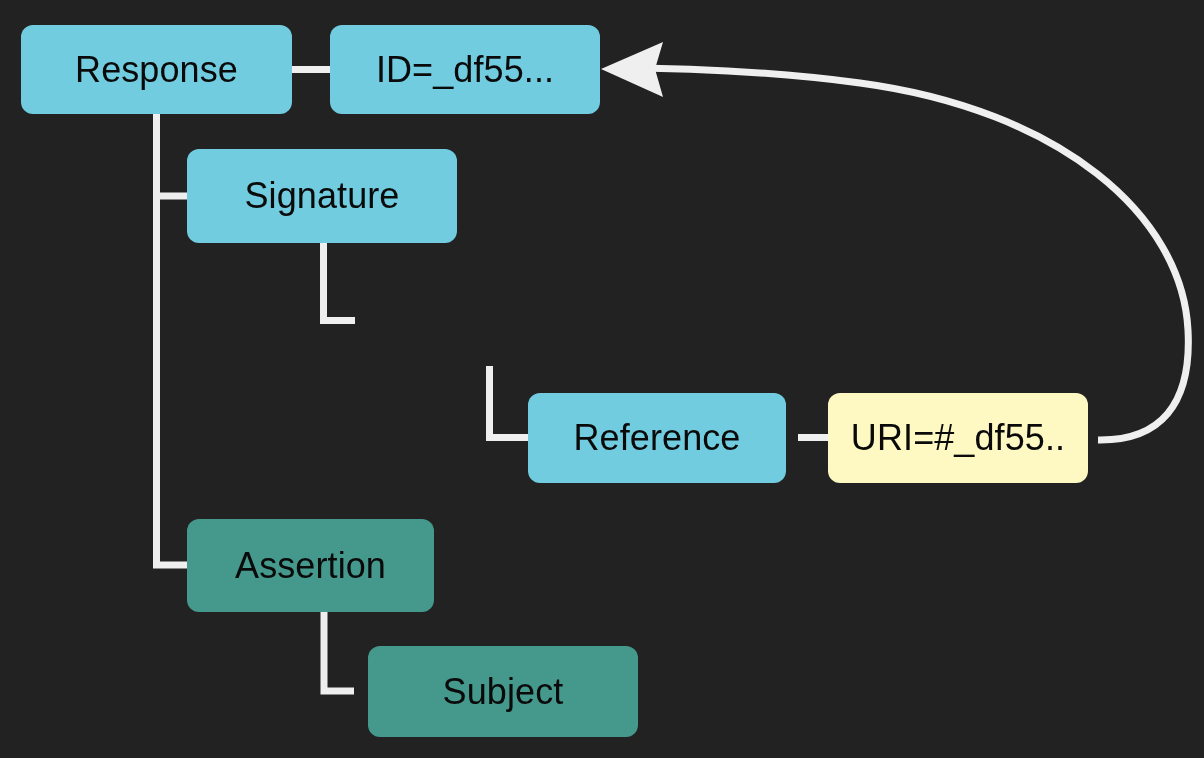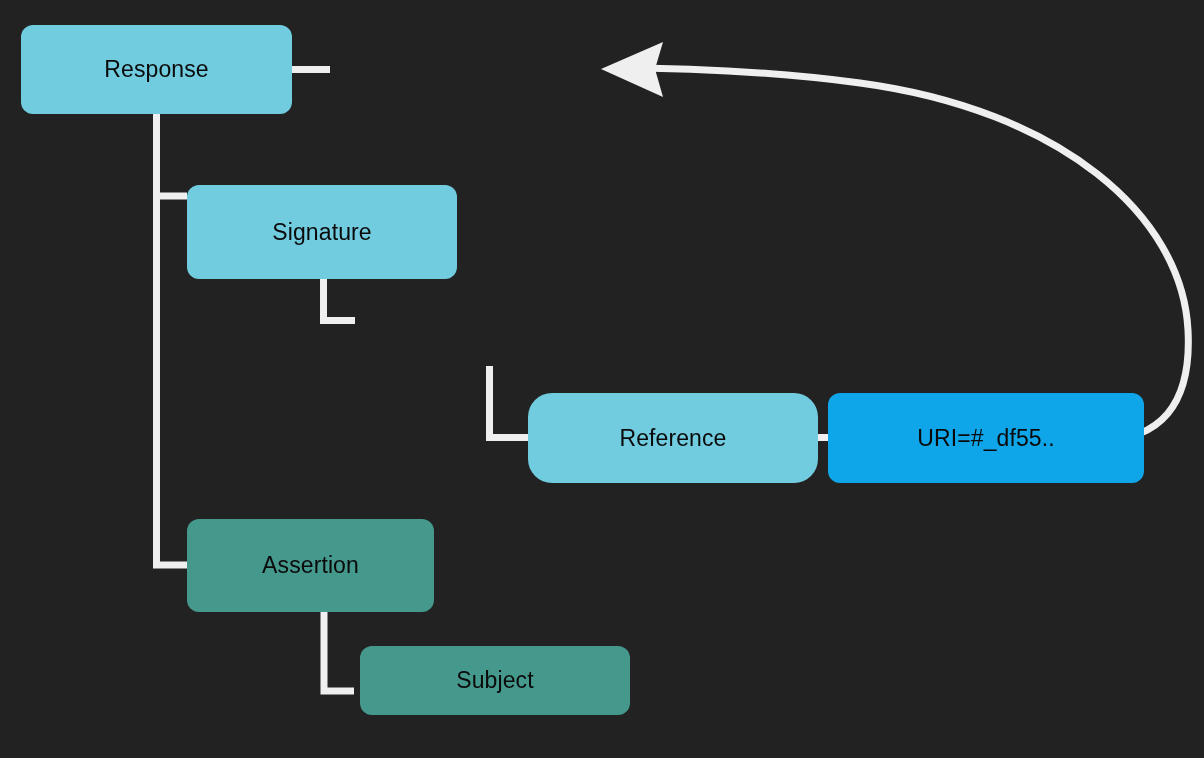--- a/index.html
+++ b/index.html
@@ -23,21 +23,21 @@
     height: 758px;
   }
   .node {
     position: absolute;
     box-sizing: border-box;
     border-radius: 12px;
     display: flex;
     align-items: center;
     justify-content: center;
     color: #0a0a0a;
-    font-size: 23px;
+    font-size: 36px;
     font-family: "Liberation Sans", sans-serif;
     font-weight: 400;
     letter-spacing: 0.1px;
     white-space: nowrap;
     user-select: none;
   }
   .node-label {
     pointer-events: none;
   }
 </style>
@@ -67,35 +67,38 @@
              C 1182 215, 1060 110, 860 83
              C 770 71, 680 68, 612 68" stroke="#EFEFEF" stroke-width="7" fill="none" stroke-linecap="butt"></path>
 
     <polygon points="601,69 663,42 655,69 663,97" fill="#EFEFEF"></polygon>
   </svg>
 
   <div class="node" style="left:21px; top:25px; width:271px; height:89px; background:#71CCE0;">
     <span class="node-label">Response</span>
   </div>
 
+  <div class="node" style="left:330px; top:25px; width:270px; height:89px; background:#71CCE0;">
+    <span class="node-label">ID=_df55...</span>
+  </div>
 
-  <div class="node" style="left:187px; top:149px; width:270px; height:94px; background:#71CCE0;margin-top:36px;">
+  <div class="node" style="left:187px; top:149px; width:270px; height:94px; background:#71CCE0;">
     <span class="node-label">Signature</span>
   </div>
 
 
-  <div class="node" style="left:528px; top:393px; width:290px; height:90px; background:#71CCE0;border-radius:24px;">
+  <div class="node" style="left:528px; top:393px; width:258px; height:90px; background:#71CCE0;">
     <span class="node-label">Reference</span>
   </div>
 
-  <div class="node" style="left:828px; top:393px; width:316px; height:90px; background:#0ea5e9;">
+  <div class="node" style="left:828px; top:393px; width:260px; height:90px; background:#fef9c3;">
     <span class="node-label">URI=#_df55..</span>
   </div>
 
   <div class="node" style="left:187px; top:519px; width:247px; height:93px; background:#45988C;">
     <span class="node-label">Assertion</span>
   </div>
 
-  <div class="node" style="left:360px; top:646px; width:270px; height:69px; background:#45988C;">
+  <div class="node" style="left:368px; top:646px; width:270px; height:91px; background:#45988C;">
     <span class="node-label">Subject</span>
   </div>
 
 </div>
 
 </body></html>

